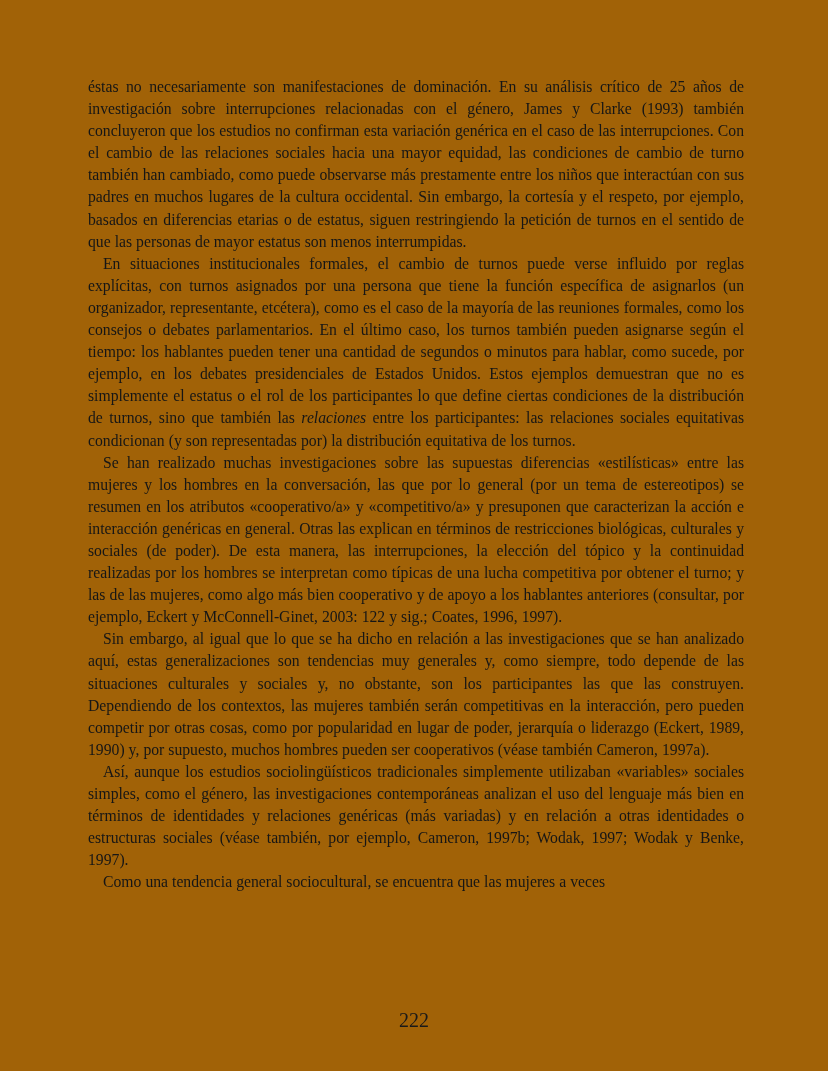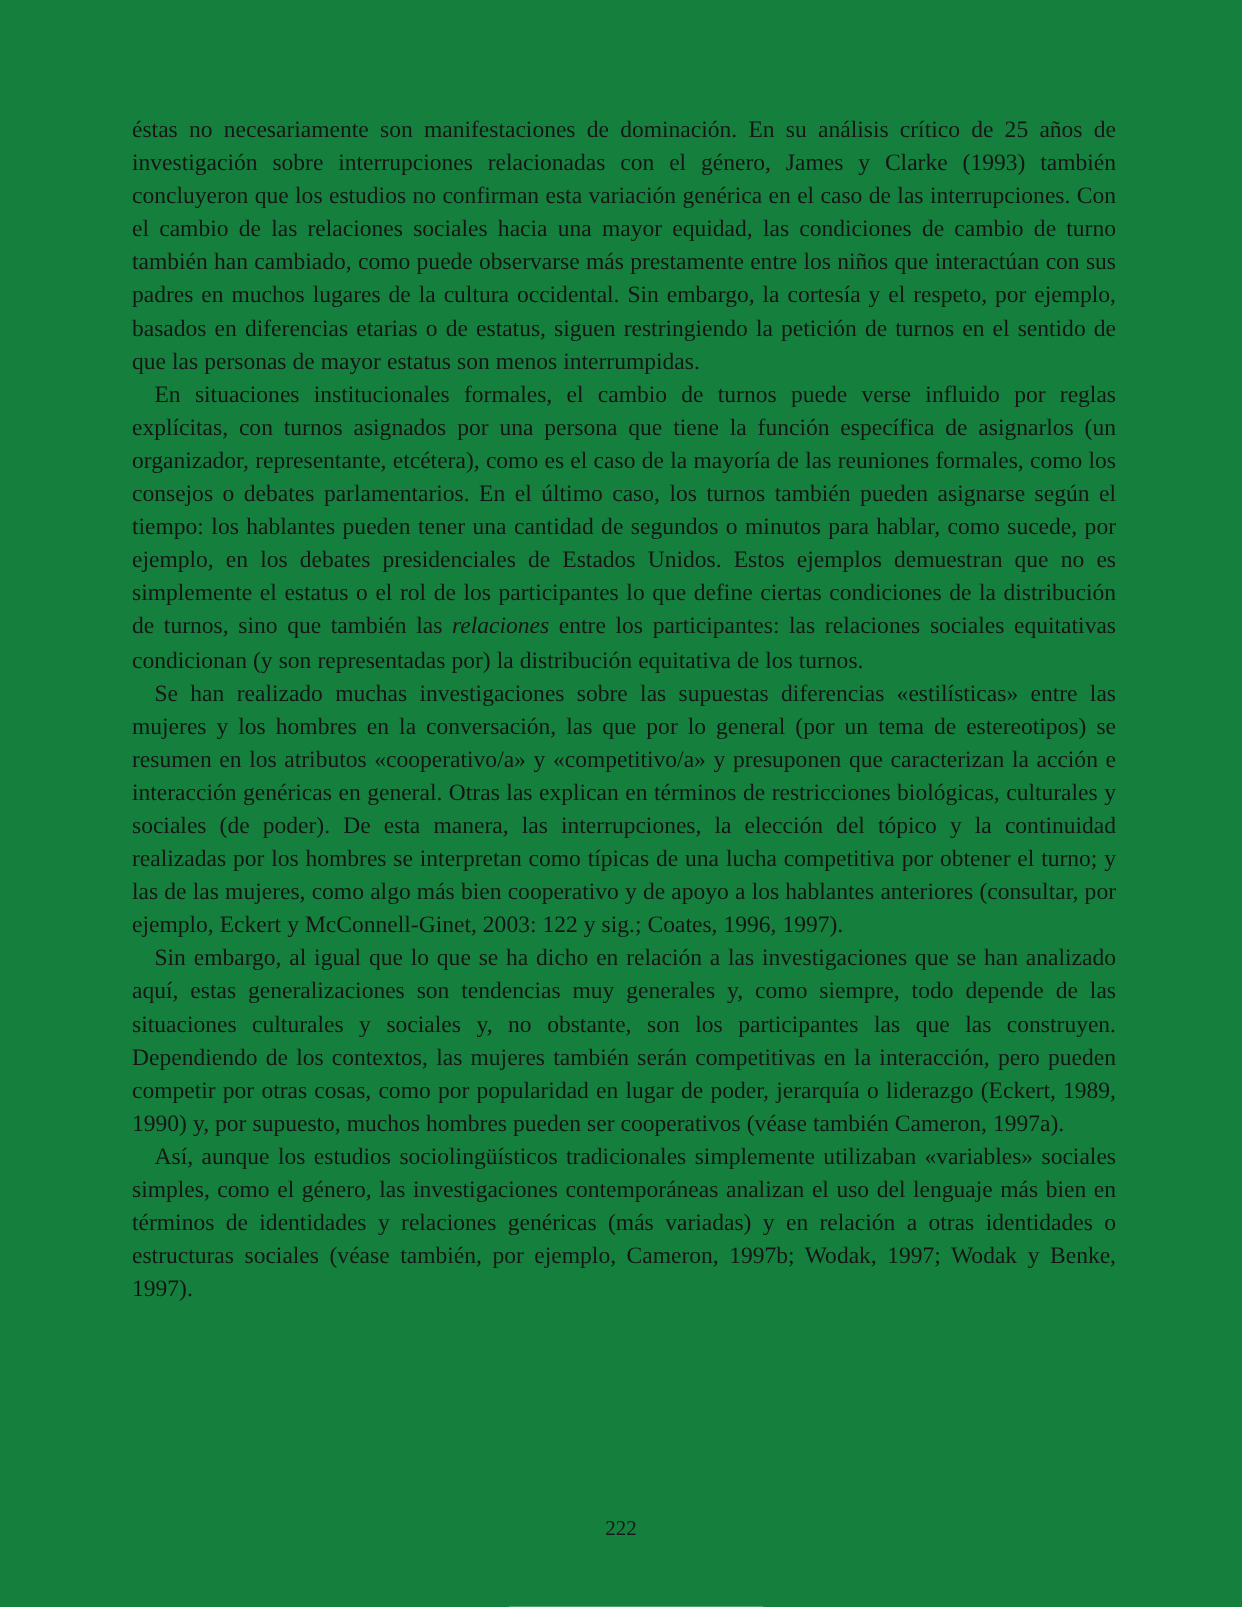--- a/index.html
+++ b/index.html
@@ -12,21 +12,21 @@
     background: #ffffff;
     font-family: "Liberation Serif", "DejaVu Serif", serif;
     color: #1a1a1a;
     overflow: hidden;
   }
 
   .page {
     position: relative;
     width: 828px;
     height: 1071px;
-    background: #15803d;
+    background: #a16207;
     box-sizing: border-box;
   }
 
   .text-block {
     position: absolute;
     left: 88px;
     top: 76px;
     width: 656px;
   }
 
@@ -49,21 +49,21 @@
 
   .para em {
   }
 
   .page-number {
     position: absolute;
     left: 0;
     top: 1010px;
     width: 828px;
     text-align: center;
-    font-size: 14px;
+    font-size: 20px;
     line-height: 20px;
     color: #191919;
     font-family: "Liberation Serif", "DejaVu Serif", serif;
   }
 </style>
 </head>
 <body>
 
 <div class="page">
 
@@ -72,18 +72,19 @@
     <p class="para first">éstas no necesariamente son manifestaciones de dominación. En su análisis crítico de 25 años de investigación sobre interrupciones relacionadas con el género, James y Clarke (1993) también concluyeron que los estudios no confirman esta variación genérica en el caso de las interrupciones. Con el cambio de las relaciones sociales hacia una mayor equidad, las condiciones de cambio de turno también han cambiado, como puede observarse más prestamente entre los niños que interactúan con sus padres en muchos lugares de la cultura occidental. Sin embargo, la cortesía y el respeto, por ejemplo, basados en diferencias etarias o de estatus, siguen restringiendo la petición de turnos en el sentido de que las personas de mayor estatus son menos interrumpidas.</p>
 
     <p class="para"><span>En situaciones institucionales formales, el cambio de turnos puede verse influido por reglas explícitas, con turnos asignados por una persona que tiene la función específica de asignarlos (un organizador, representante, etcétera), como es el caso de la mayoría de las reuniones formales, como los consejos o debates parlamentarios. En el último caso, los turnos también pueden asignarse según el tiempo: los hablantes pueden tener una cantidad de segundos o minutos para hablar, como sucede, por ejemplo, en los debates presidenciales de Estados Unidos. Estos ejemplos demuestran que no es simplemente el estatus o el rol de los participantes lo que define ciertas condiciones de la distribución de turnos, sino que también las </span><em>relaciones</em><span> entre los participantes: las relaciones sociales equitativas condicionan (y son representadas por) la distribución equitativa de los turnos.</span></p>
 
     <p class="para">Se han realizado muchas investigaciones sobre las supuestas diferencias «estilísticas» entre las mujeres y los hombres en la conversación, las que por lo general (por un tema de estereotipos) se resumen en los atributos «cooperativo/a» y «competitivo/a» y presuponen que caracterizan la acción e interacción genéricas en general. Otras las explican en términos de restricciones biológicas, culturales y sociales (de poder). De esta manera, las interrupciones, la elección del tópico y la continuidad realizadas por los hombres se interpretan como típicas de una lucha competitiva por obtener el turno; y las de las mujeres, como algo más bien cooperativo y de apoyo a los hablantes anteriores (consultar, por ejemplo, Eckert y McConnell-Ginet, 2003: 122 y sig.; Coates, 1996, 1997).</p>
 
     <p class="para">Sin embargo, al igual que lo que se ha dicho en relación a las investigaciones que se han analizado aquí, estas generalizaciones son tendencias muy generales y, como siempre, todo depende de las situaciones culturales y sociales y, no obstante, son los participantes las que las construyen. Dependiendo de los contextos, las mujeres también serán competitivas en la interacción, pero pueden competir por otras cosas, como por popularidad en lugar de poder, jerarquía o liderazgo (Eckert, 1989, 1990) y, por supuesto, muchos hombres pueden ser cooperativos (véase también Cameron, 1997a).</p>
 
     <p class="para">Así, aunque los estudios sociolingüísticos tradicionales simplemente utilizaban «variables» sociales simples, como el género, las investigaciones contemporáneas analizan el uso del lenguaje más bien en términos de identidades y relaciones genéricas (más variadas) y en relación a otras identidades o estructuras sociales (véase también, por ejemplo, Cameron, 1997b; Wodak, 1997; Wodak y Benke, 1997).</p>
 
+    <p class="para">Como una tendencia general sociocultural, se encuentra que las mujeres a veces</p>
 
   </div>
 
   <div class="page-number">222</div>
 
 </div>
 
 </body></html>

